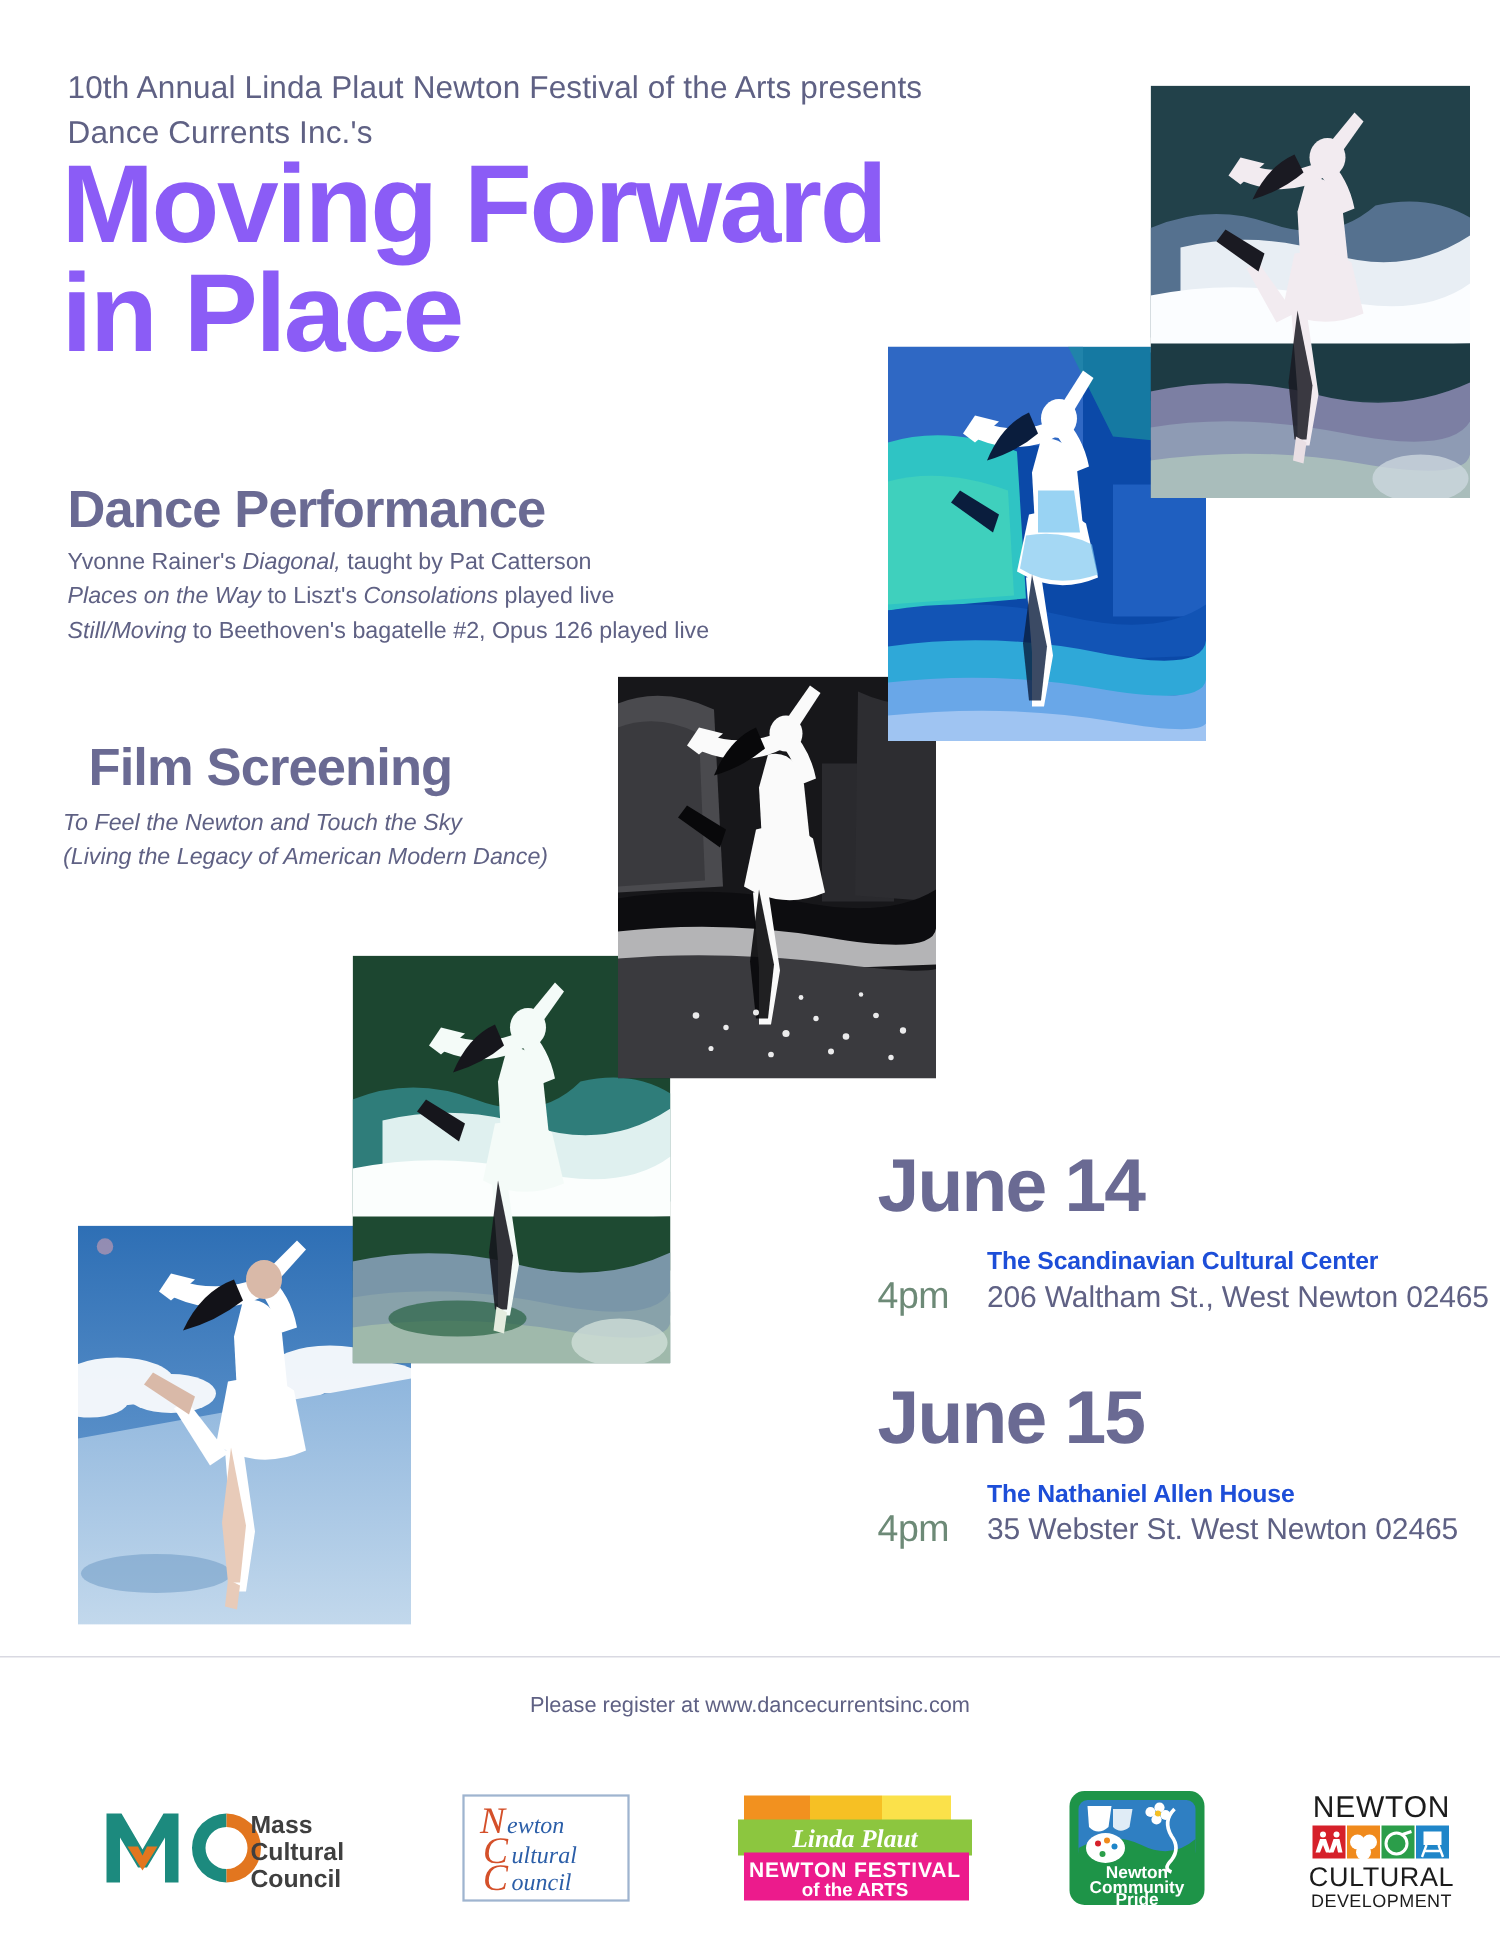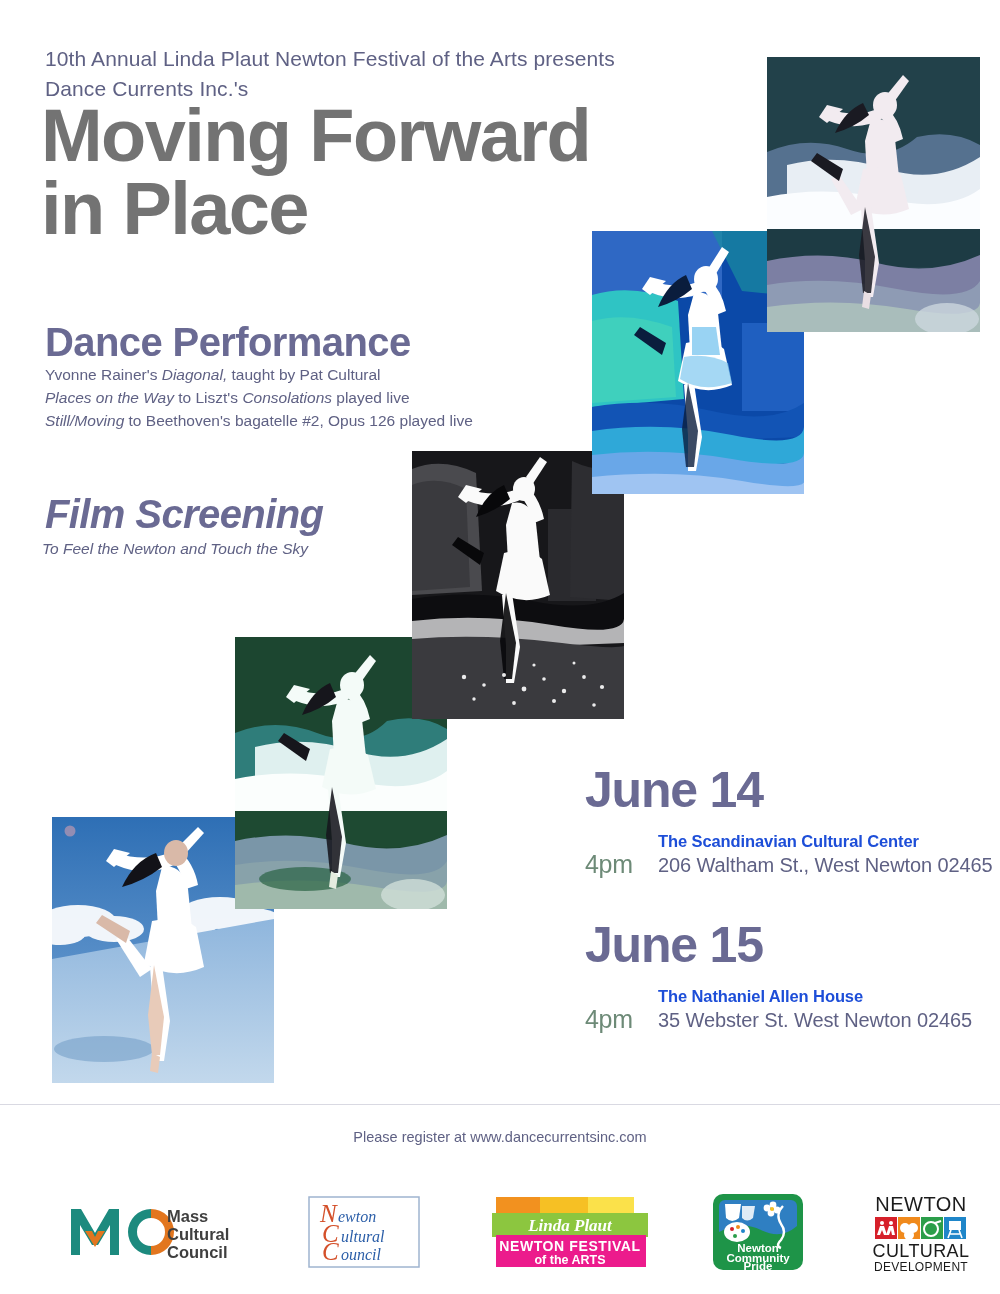--- a/index.html
+++ b/index.html
@@ -22,39 +22,39 @@
   #photo-sky   { left:52px;  top:817px; width:222px; height:266px; z-index:2; }
 
   
   #kicker {
     position:absolute; left:45px; top:44px; width:640px;
     font-size:21px; line-height:1.42; color:#5f6184; font-weight:400;
     letter-spacing:.1px; z-index:10; white-space:pre-line;
   }
   #main-title {
     position:absolute; left:41px; top:100px; width:700px;
-    font-size:74px; line-height:.98; font-weight:700; color:#737373;
+    font-size:74px; line-height:.98; font-weight:700; color:#8b5cf6;
     letter-spacing:-1.6px; z-index:10; white-space:pre-line;
   }
 
   
   .sec-head {
-    position:absolute; font-size:40px; font-weight:700; color:#6a6a93;
+    position:absolute; font-size:35px; font-weight:700; color:#6a6a93;
     letter-spacing:-.6px; z-index:10;
   }
   .sec-body {
     position:absolute; font-size:15.5px; line-height:1.48;
     color:#5f6184; z-index:10;
   }
   .sec-body .ital { font-style:italic; }
   .sec-body div { white-space:nowrap; }
 
   #dance-head { left:45px; top:320px; }
   #dance-body { left:45px; top:364px; width:520px; }
-  #film-head  { left:45px; top:492px;font-style:italic; }
+  #film-head  { left:59px; top:492px; }
   #film-body  { left:42px; top:538px; width:420px; font-style:italic; }
 
   
   .event { position:absolute; z-index:10; }
   #event-0 { left:585px; top:765px; }
   #event-1 { left:585px; top:920px; }
   .event-date {
     font-size:50px; font-weight:700; color:#6a6a93;
     letter-spacing:-1.2px; line-height:1;
   }
@@ -285,28 +285,29 @@
     </svg>
   </div>
 
   <div id="kicker">10th Annual Linda Plaut Newton Festival of the Arts presents
 Dance Currents Inc.'s</div>
   <h1 id="main-title">Moving Forward
 in Place</h1>
 
   <h2 class="sec-head" id="dance-head">Dance Performance</h2>
   <div class="sec-body" id="dance-body">
-      <div><span>Yvonne Rainer's </span><span class="ital">Diagonal,</span><span> taught by Pat Cultural</span></div>
+      <div><span>Yvonne Rainer's </span><span class="ital">Diagonal,</span><span> taught by Pat Catterson</span></div>
       <div><span class="ital">Places on the Way</span><span> to Liszt's </span><span class="ital">Consolations</span><span> played live</span></div>
       <div><span class="ital">Still/Moving</span><span> to Beethoven's bagatelle #2, Opus 126 played live</span></div>
     </div>
 
   <h2 class="sec-head" id="film-head">Film Screening</h2>
   <div class="sec-body" id="film-body">
       <div><span class="ital">To Feel the Newton and Touch the Sky</span></div>
+      <div><span class="ital">(Living the Legacy of American Modern Dance)</span></div>
     </div>
 
   <div class="event" id="event-0">
     <div class="event-date">June 14</div>
     <div class="event-row">
       <div class="event-time">4pm</div>
       <div class="event-venue-block">
         <div class="event-venue">The Scandinavian Cultural Center</div>
         <div class="event-address">206 Waltham St., West Newton 02465</div>
       </div>

